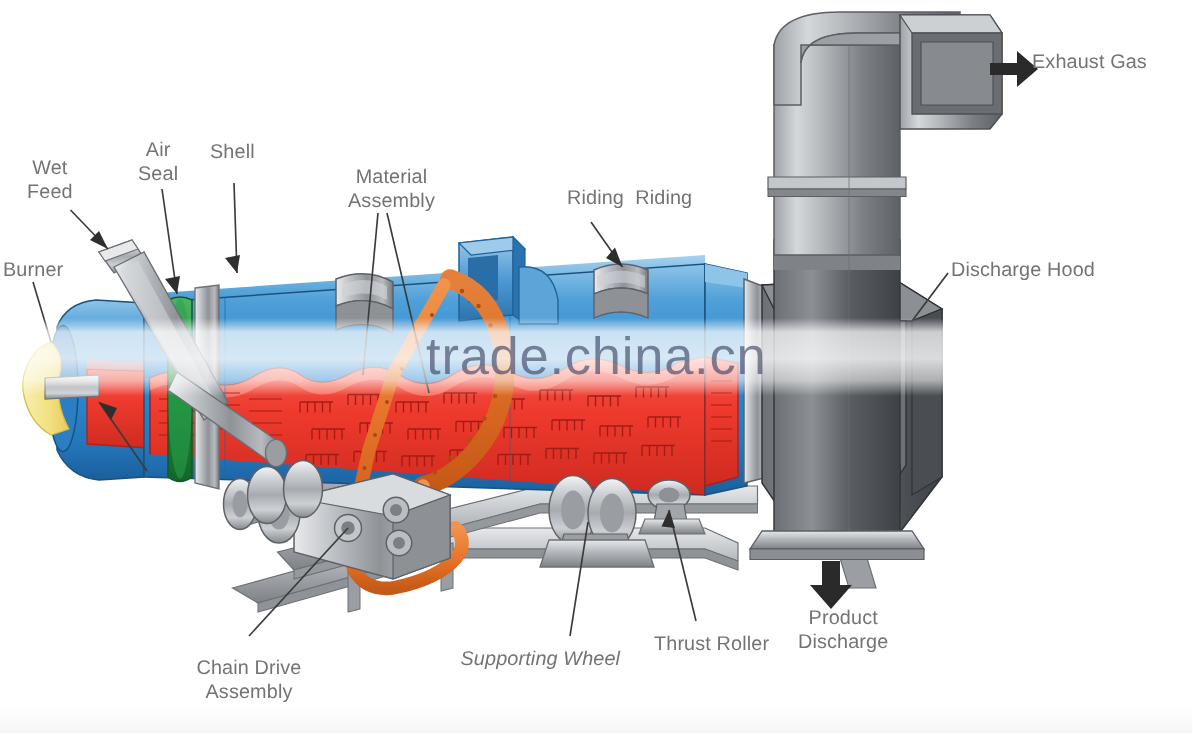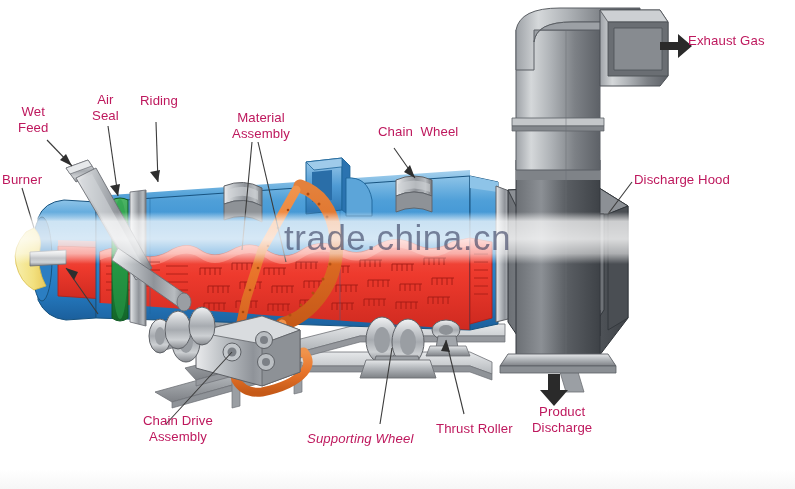--- a/index.html
+++ b/index.html
@@ -12,21 +12,21 @@
     position:relative;
     width:795px;
     height:489px;
     background:#ffffff;
     overflow:hidden;
   }
   #stage svg{position:absolute;left:0;top:0;}
 
   .lbl{
     position:absolute;
-    color:#be185d;
+    color:#737373;
     font-size:13.2px;
     line-height:15.5px;
     letter-spacing:.1px;
     white-space:pre;
     text-align:center;
   }
   .lbl.left{text-align:left;}
 
   #watermark{
     position:absolute;
@@ -466,27 +466,27 @@
   <div id="watermark">
     <div class="wmband"></div>
     <div class="wmtext">trade.china.cn</div>
   </div>
 
   <div class="lbl left" style="left:2px;  top:172px;">Burner</div>
   <div class="lbl" style="left:18px; top:104px;">Wet
 Feed</div>
   <div class="lbl" style="left:92px; top:92px;">Air
 Seal</div>
-  <div class="lbl" style="left:140px;top:93px;">Riding</div>
+  <div class="lbl" style="left:140px;top:93px;">Shell</div>
   <div class="lbl" style="left:232px;top:110px;">Material
 Assembly</div>
-  <div class="lbl" style="left:378px;top:124px;">Chain  Wheel</div>
+  <div class="lbl" style="left:378px;top:124px;">Riding  Riding</div>
   <div class="lbl left" style="left:688px;top:33px;">Exhaust Gas</div>
   <div class="lbl left" style="left:634px;top:172px;">Discharge Hood</div>
-  <div class="lbl" style="left:131px;top:413px;margin-left:12px;">Chain Drive
+  <div class="lbl" style="left:131px;top:437px;">Chain Drive
 Assembly</div>
   <div class="lbl left" style="left:307px;top:431px;font-style:italic;">Supporting Wheel</div>
   <div class="lbl left" style="left:436px;top:421px;">Thrust Roller</div>
   <div class="lbl" style="left:532px;top:404px;">Product
 Discharge</div>
 
   <div id="bottomfade"></div>
 </div>
 
 </body></html>

